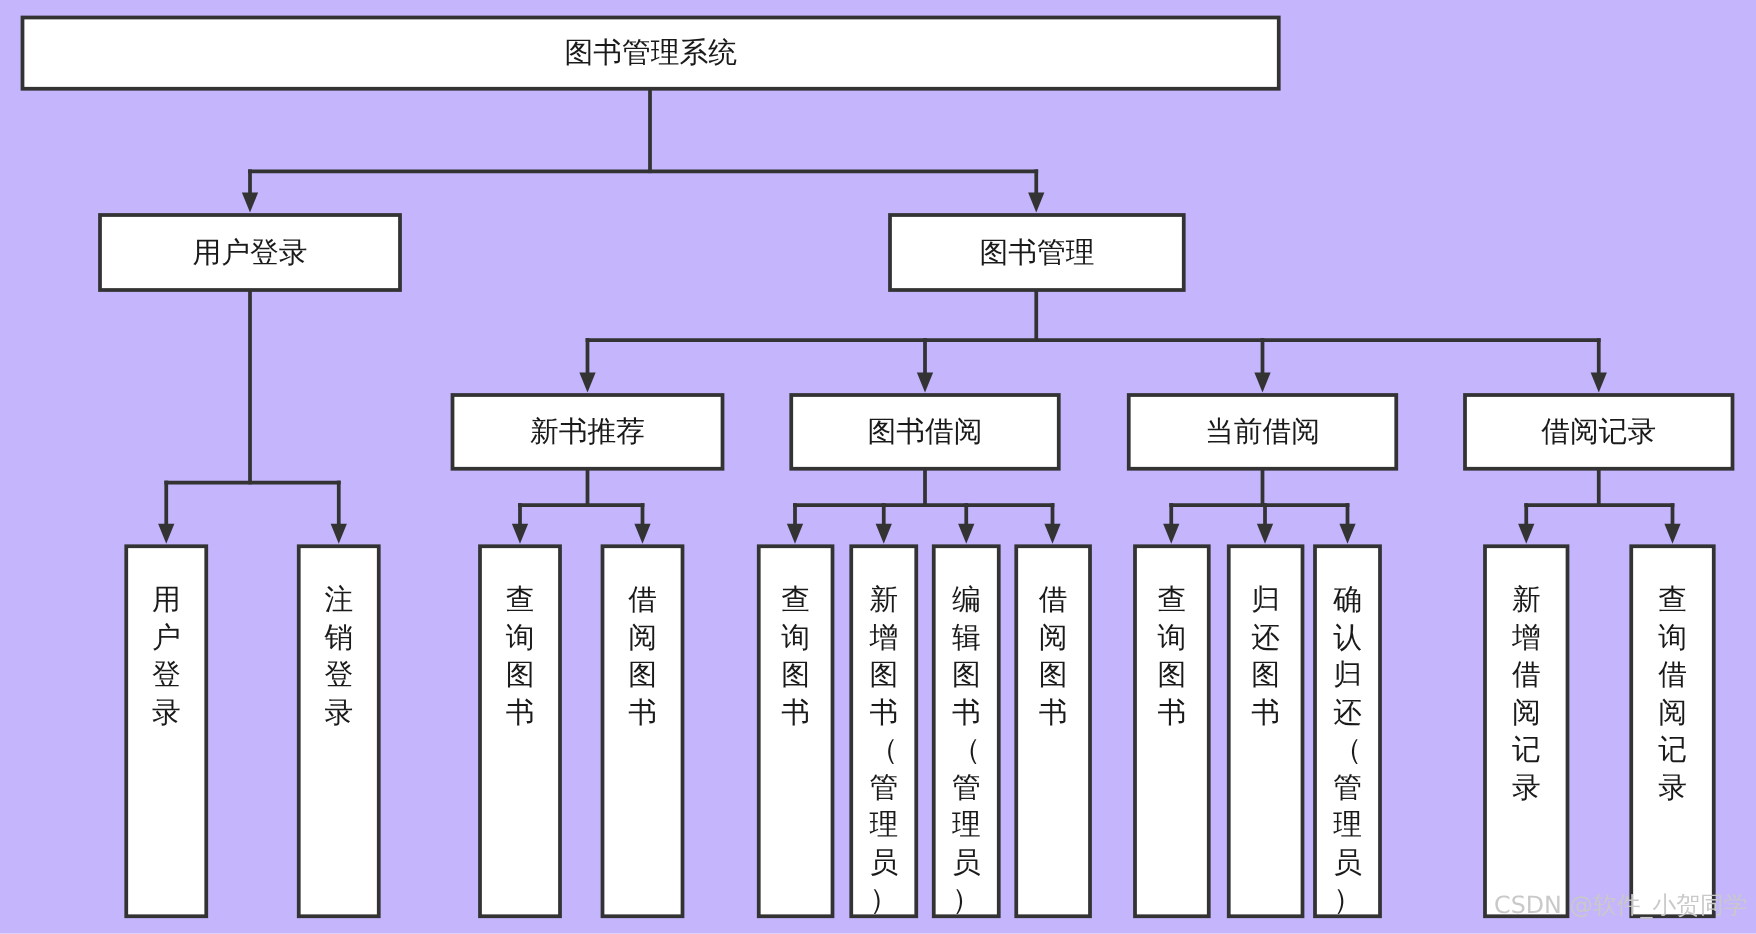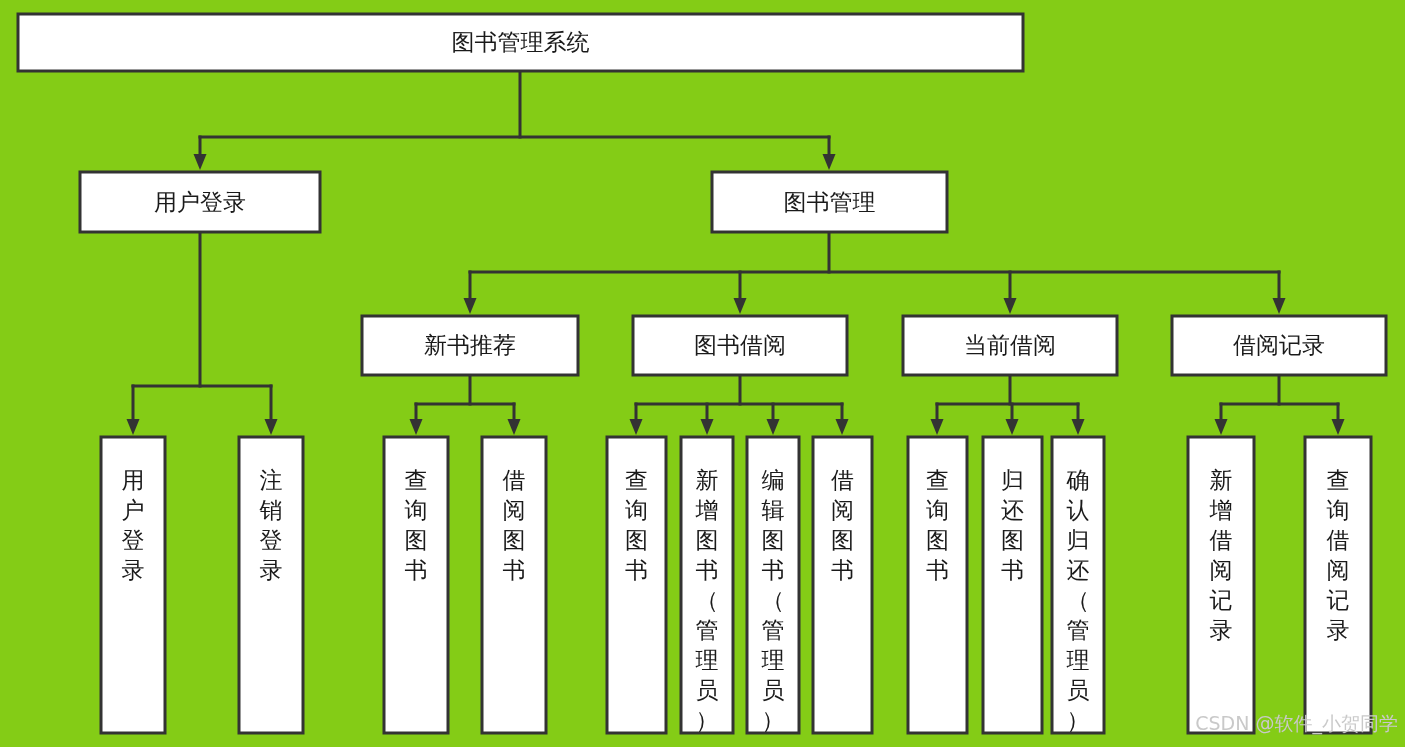--- a/index.html
+++ b/index.html
@@ -11,21 +11,21 @@
   body {
     width: 1405px;
     height: 747px;
     overflow: hidden;
     font-family: "DejaVu Sans", "Liberation Sans", sans-serif;
   }
   #diagram-root {
     position: relative;
     width: 1405px;
     height: 747px;
-    background: #84cc16;
+    background: #c4b5fd;
   }
   svg.diagram-canvas {
     position: absolute;
     left: 0;
     top: 0;
     width: 1405px;
     height: 747px;
     display: block;
   }
   .node-box {

